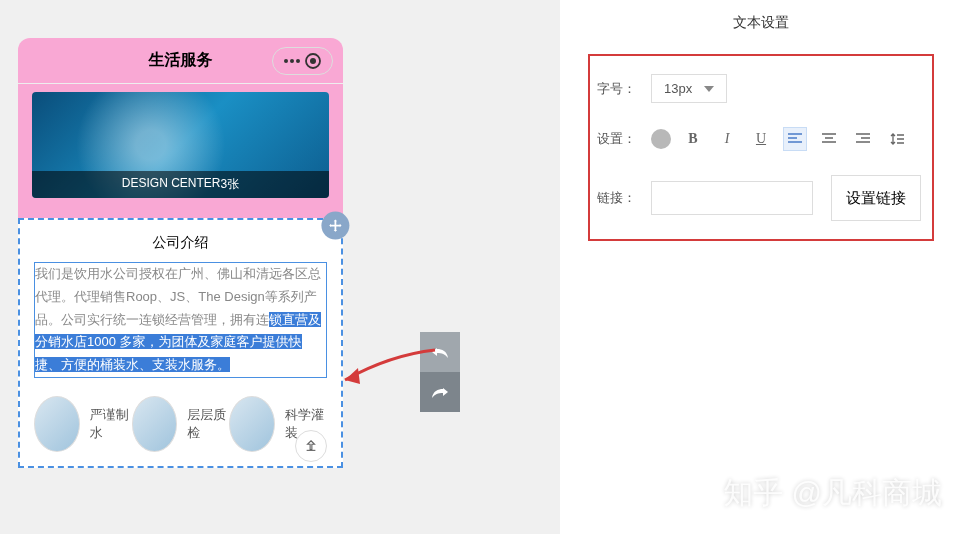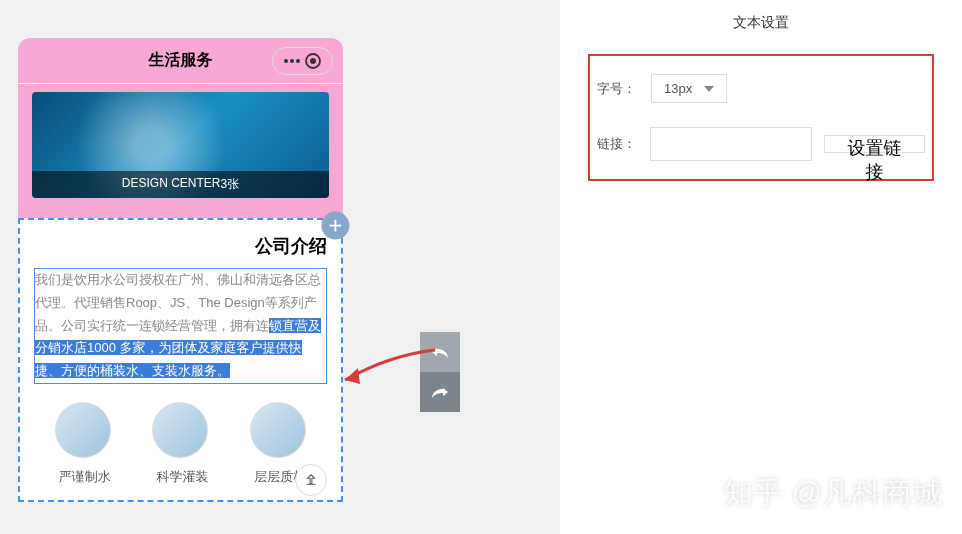--- a/index.html
+++ b/index.html
@@ -8,45 +8,45 @@
 .app-header{display:flex;align-items:center;justify-content:center;height:46px;position:relative;border-bottom:1px solid #eee}
 .app-title{font-size:16px;font-weight:bold}
 .header-icons{position:absolute;right:10px;display:flex;gap:3px;border:1px solid #ddd;border-radius:16px;padding:4px 10px;align-items:center}
 .image-row{display:flex;gap:14px;padding:8px 14px 14px}
 .image-card{flex:1;height:106px;background:linear-gradient(135deg,#0a4d7a,#1a8fc4,#0d5d8f);border-radius:4px;position:relative;overflow:hidden}
 .image-card::before{content:"";position:absolute;inset:0;background:radial-gradient(circle at 40% 50%,rgba(255,255,255,0.4) 8%,transparent 40%)}
 .image-label{position:absolute;bottom:0;left:0;right:0;background:rgba(0,0,0,0.55);color:#fff;font-size:12px;padding:5px 16px;display:flex;justify-content:center}
 .company-section{margin-top:6px;border:2px dashed #4a90e2;background:#fff;position:relative;padding:14px}
 .move-handle{position:absolute;top:0;right:0;width:28px;height:28px;background:#89a7c9;border-radius:50%;display:flex;align-items:center;justify-content:center;transform:translate(30%,-30%)}
 .move-handle svg{width:14px;height:14px}
-.section-title{text-align:right;font-size:18px;font-weight:bold;margin-bottom:10px}
+.section-title{text-align:center;font-size:14px;font-weight:normal;margin-bottom:10px}
 .text-block{border:1px solid #4a90e2;font-size:13px;line-height:1.75;color:#888}
 .text-block .highlight{background:#3b7dd8;color:#fff}
 .feature-row{display:flex;justify-content:space-around;margin-top:18px}
-.feature{display:flex;flex-direction:column;align-items:flex-end;gap:10px}
+.feature{display:flex;flex-direction:row;align-items:center;gap:10px}
 .feature-img{width:56px;height:56px;border-radius:50%;background:linear-gradient(135deg,#d8e6f0,#a0c4dd);border:1px solid #ddd}
 .feature-label{font-size:13px;color:#555}
 .share-btn{position:absolute;right:14px;bottom:4px;width:32px;height:32px;border:1px solid #ddd;border-radius:50%;background:#fff;display:flex;align-items:center;justify-content:center}
 .undo-redo{position:absolute;left:420px;top:332px;display:flex;flex-direction:column}
 .ur-btn{width:40px;height:40px;background:#a0a7ad;display:flex;align-items:center;justify-content:center}
 .ur-btn+.ur-btn{background:#7d858c}
 .right-panel{position:absolute;left:560px;top:0;right:0;height:100%;background:#fff}
 .panel-title{text-align:center;font-size:14px;padding:14px 0;color:#333}
 .settings-box{margin:8px 28px;border:2px solid #d43b3b;padding:18px 7px}
 .setting-row{display:flex;align-items:center;margin-bottom:24px;font-size:13px;color:#555}
 .setting-row:last-child{margin-bottom:0}
 .setting-label{width:54px}
 .select-box{display:flex;align-items:center;border:1px solid #ddd;padding:6px 12px;gap:12px;cursor:pointer}
 .chev{width:0;height:0;border-left:5px solid transparent;border-right:5px solid transparent;border-top:6px solid #888}
 .toolbar{display:flex;align-items:center;gap:10px}
 .color-dot{width:20px;height:20px;border-radius:50%;background:#b8b8b8;cursor:pointer}
 .tb-btn{width:24px;height:24px;display:flex;align-items:center;justify-content:center;font-family:Georgia,serif;font-size:14px;cursor:pointer;color:#666}
 .tb-btn.active{background:#e8f0fb;border:1px solid #c8dcf5}
 .link-input{border:1px solid #ddd;height:34px;width:162px;padding:0 8px;font-size:13px}
-.link-btn{border:1px solid #ddd;height:18px;padding:0 14px;background:#fff;font-size:18px;margin-left:12px;cursor:pointer}
+.link-btn{border:1px solid #ddd;height:46px;padding:0 14px;background:#fff;font-size:15px;margin-left:18px;cursor:pointer}
 .arrow-annotation{position:absolute;left:330px;top:340px;pointer-events:none}
 .watermark{position:absolute;right:20px;bottom:20px;color:rgba(255,255,255,0.85);font-size:30px;font-weight:300;text-shadow:0 0 4px rgba(0,0,0,0.2)}
 </style>
 </head>
 <body>
 
 <div class="left-panel">
   <div class="app-header">
     <span class="app-title">生活服务</span>
     <div class="header-icons">
@@ -78,25 +78,25 @@
     </div>
     <div class="section-title">公司介绍</div>
     <div class="text-block"><span>我们是饮用水公司授权在广州、佛山和清远各区总代理。代理销售Roop、JS、The Design等系列产品。公司实行统一连锁经营管理，拥有连</span><span class="highlight">锁直营及分销水店1000 多家，为团体及家庭客户提供快捷、方便的桶装水、支装水服务。</span></div>
     <div class="feature-row">
       <div class="feature">
           <div class="feature-img"></div>
           <span class="feature-label">严谨制水</span>
         </div>
       <div class="feature">
           <div class="feature-img"></div>
-          <span class="feature-label">科学灌装</span>
+          <span class="feature-label">层层质检</span>
         </div>
       <div class="feature">
           <div class="feature-img"></div>
-          <span class="feature-label">层层质检</span>
+          <span class="feature-label">科学灌装</span>
         </div>
     </div>
     <div class="share-btn">
       <svg width="14" height="14" viewBox="0 0 16 16">
           <path d="M8 2l4 4h-3v6H7V6H4z" fill="none" stroke="#666" stroke-width="1.3"></path>
           <path d="M3 13h10" stroke="#666" stroke-width="1.3"></path>
         </svg>
     </div>
   </div>
 </div>
@@ -123,20 +123,49 @@
   <div class="panel-title">文本设置</div>
   <div class="settings-box">
     <div class="setting-row">
       <span class="setting-label">字号：</span>
       <div class="select-box">
         <span>13px</span>
         <span class="chev"></span>
       </div>
     </div>
     <div class="setting-row">
+      <span class="setting-label">设置：</span>
+      <div class="toolbar">
+        <div class="color-dot"></div>
+        <div class="tb-btn" style="font-weight:bold">B</div>
+        <div class="tb-btn" style="font-style:italic">I</div>
+        <div class="tb-btn" style="text-decoration:underline">U</div>
+        <div class="tb-btn active">
+            <svg width="14" height="12" viewBox="0 0 14 12">
+              <path d="M0 1h14M0 5h9M0 9h14" stroke="#4a7bc8" stroke-width="1.5"></path>
+            </svg>
+          </div>
+        <div class="tb-btn">
+            <svg width="14" height="12" viewBox="0 0 14 12">
+              <path d="M0 1h14M3 5h8M0 9h14" stroke="#666" stroke-width="1.5"></path>
+            </svg>
+          </div>
+        <div class="tb-btn">
+            <svg width="14" height="12" viewBox="0 0 14 12">
+              <path d="M0 1h14M5 5h9M0 9h14" stroke="#666" stroke-width="1.5"></path>
+            </svg>
+          </div>
+        <div class="tb-btn">
+            <svg width="14" height="14" viewBox="0 0 14 14">
+              <path d="M3 2v10M1 4l2-2 2 2M1 10l2 2 2-2M7 3h7M7 7h7M7 11h7" stroke="#666" stroke-width="1.3" fill="none"></path>
+            </svg>
+          </div>
+      </div>
+    </div>
+    <div class="setting-row">
       <span class="setting-label">链接：</span>
       <input class="link-input" value="" style="">
       <button class="link-btn">设置链接</button>
     </div>
   </div>
 </div>
 
 <div class="watermark">知乎 @凡科商城</div>
 
 </body></html>

